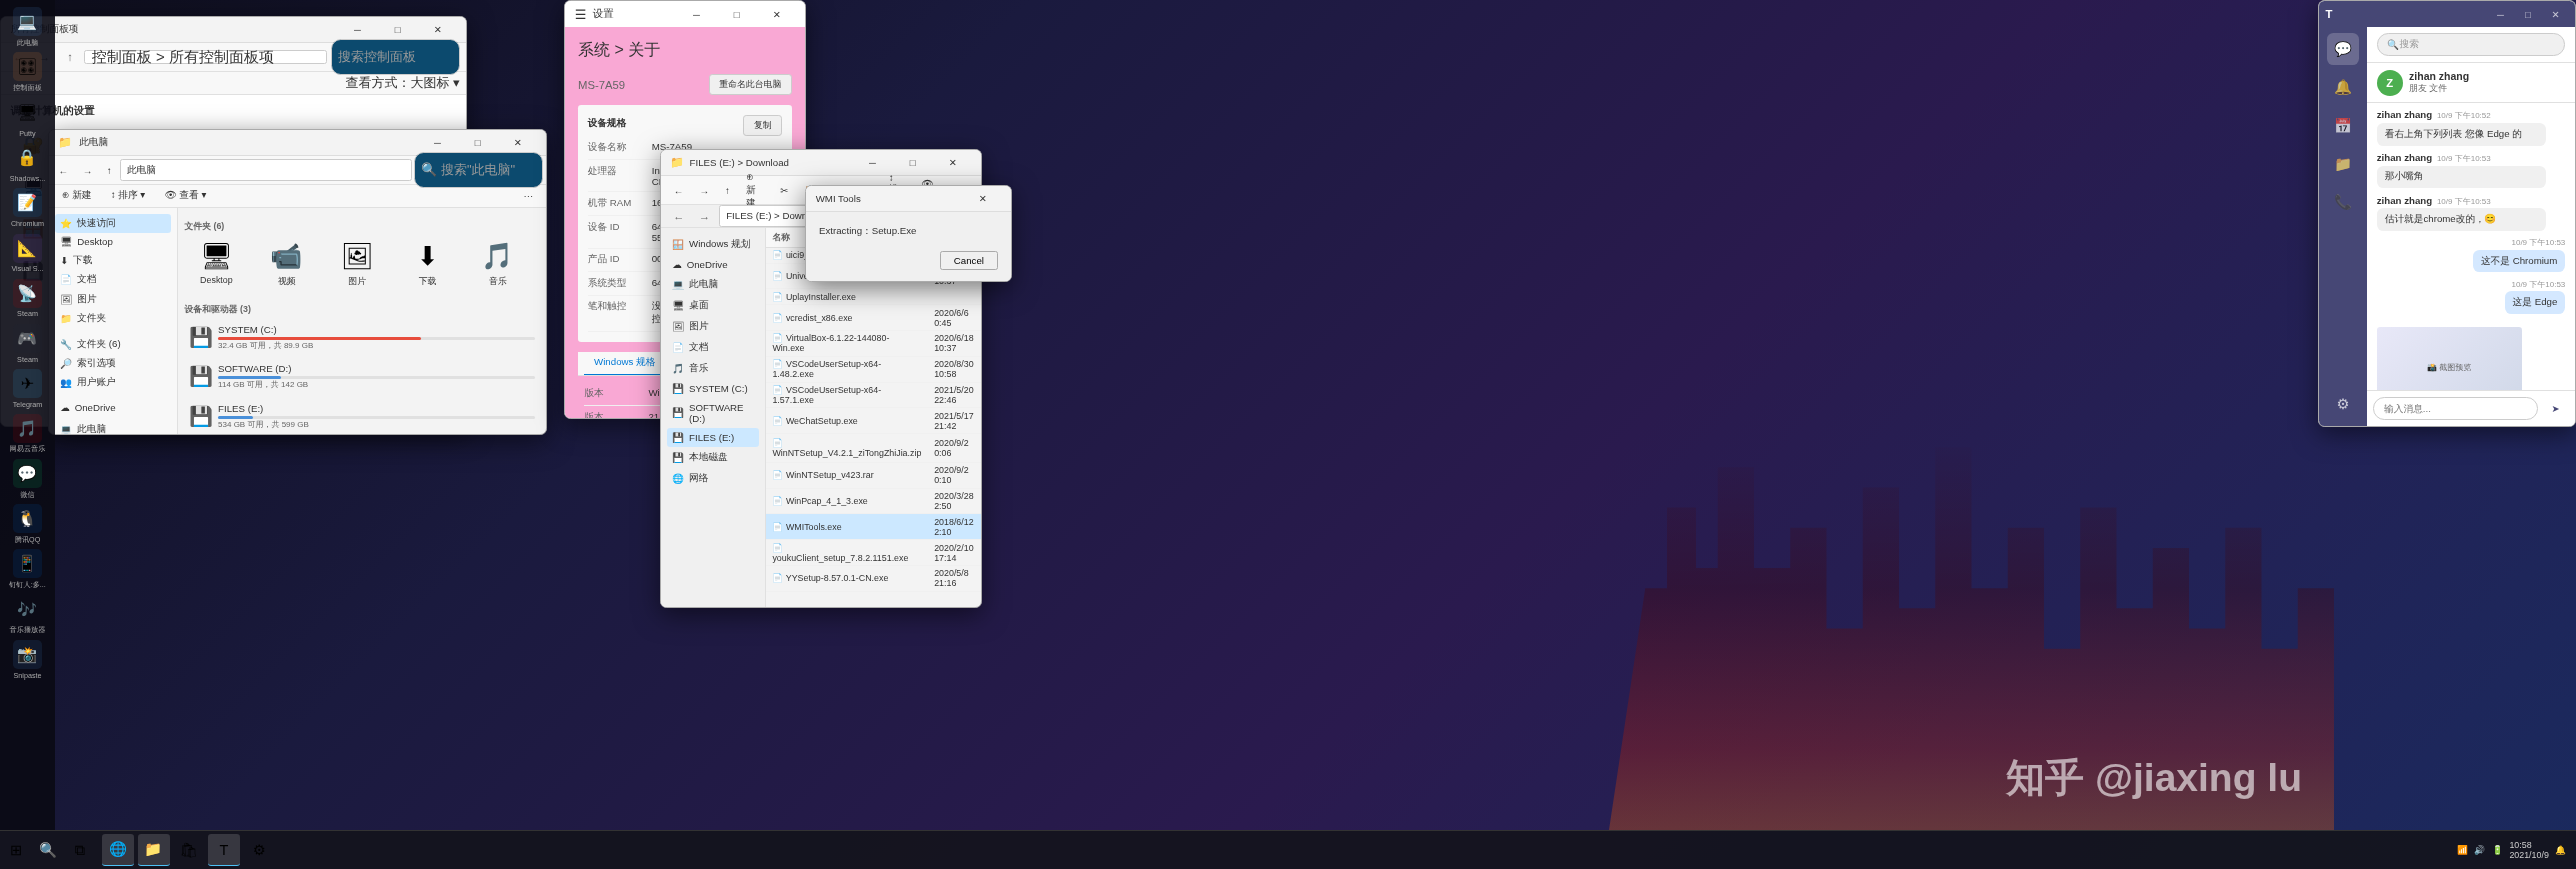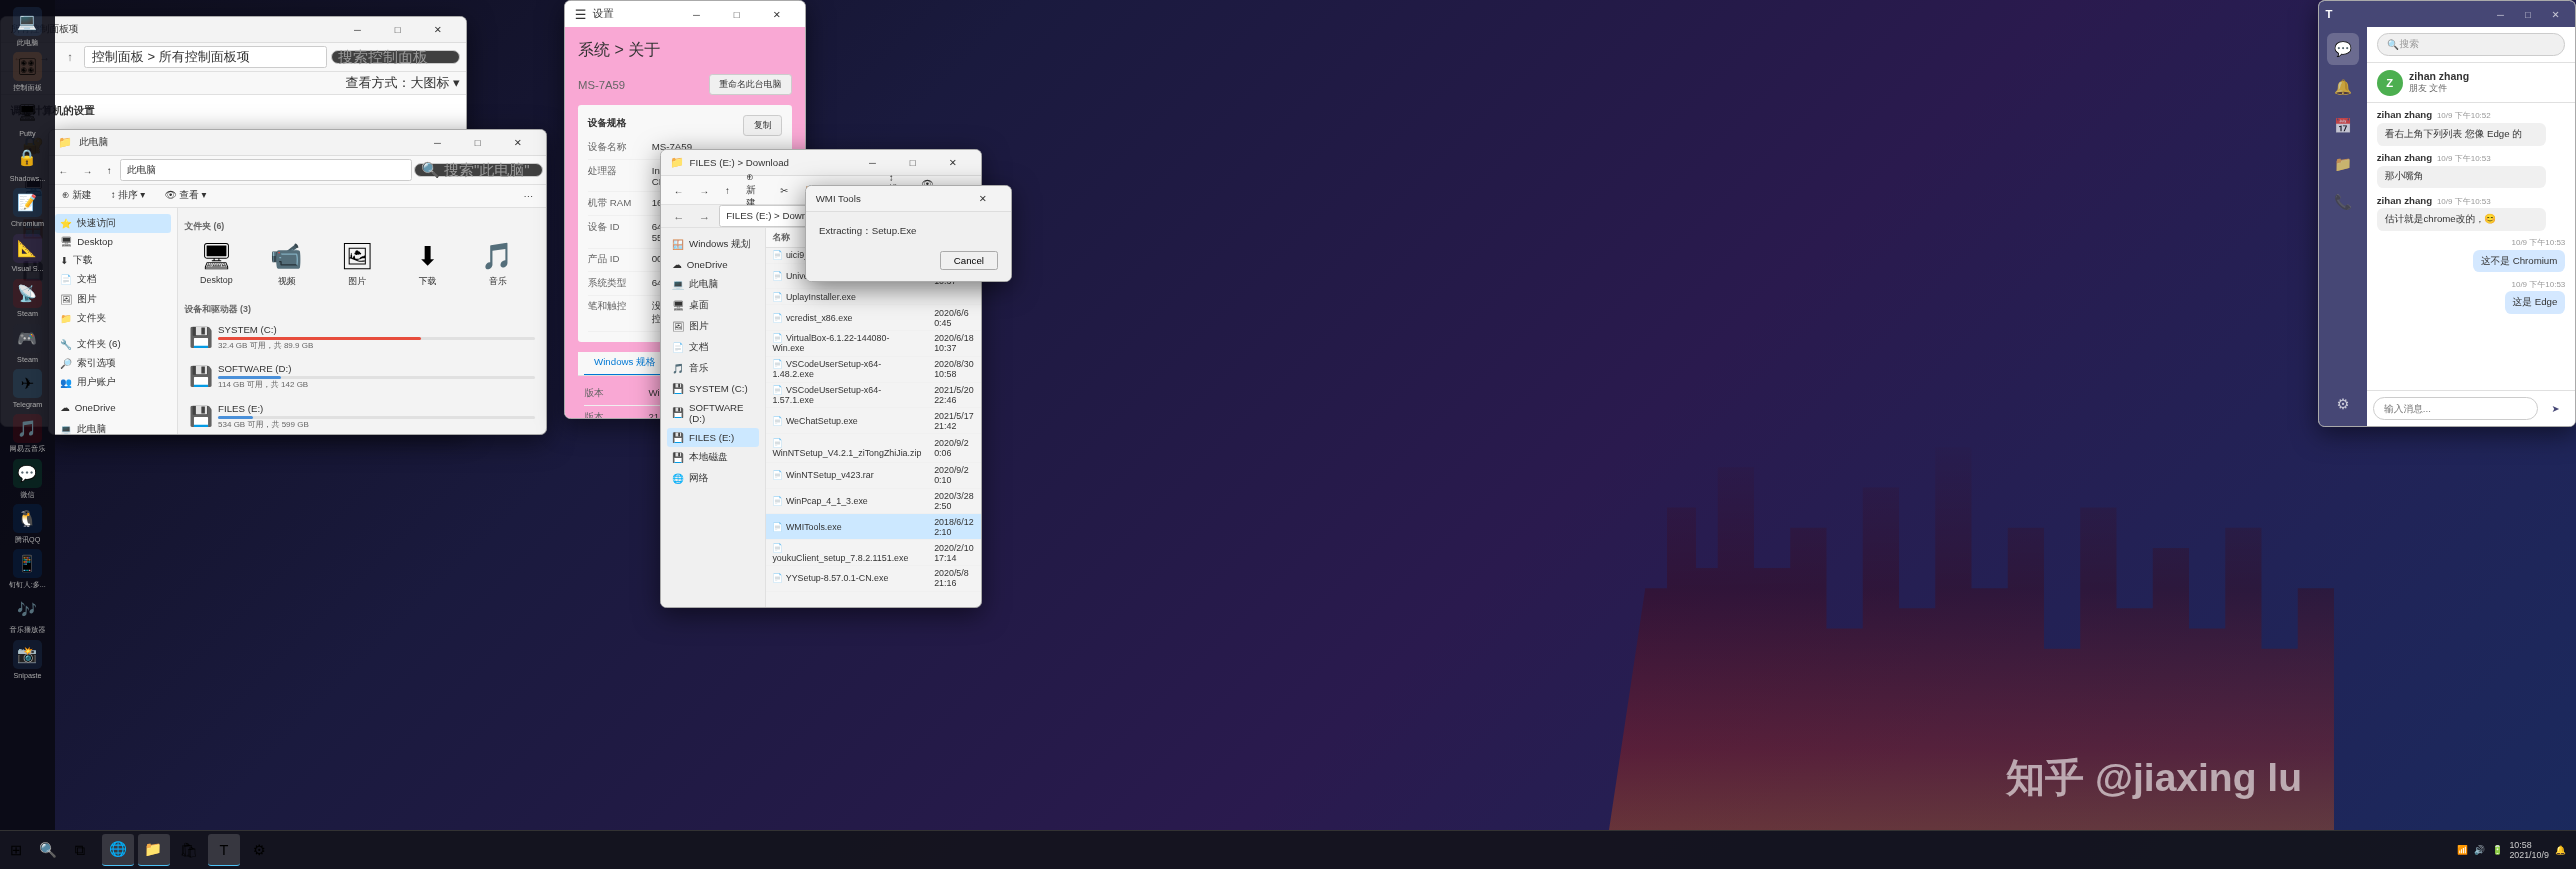--- a/index.html
+++ b/index.html
@@ -175,39 +175,39 @@
       align-items: center;
       justify-content: center;
       border-radius: 3.2px;
       font-size: 11.3px;
       color: #666;
       cursor: pointer;
     }
 
     .cp-address {
       flex: 1;
-      height: 22px;
+      height: 14px;
       border: 0.8px solid #ccc;
       border-radius: 2.4px;
       padding: 0 6.4px;
-      font-size: 13px;
+      font-size: 15px;
       background: #fff;
       display: flex;
       align-items: center;
       color: #333;
     }
 
     .cp-search {
       width: 129px;
-      height: 14px;
+      height: 36px;
       border: 0.8px solid #ccc;
       border-radius: 9.7px;
       padding: 0 6.4px;
-      font-size: 15px;
-      background: #404040;
+      font-size: 13px;
+      background: #0c4a6e;
       display: flex;
       align-items: center;
       color: #999;
     }
 
     .cp-content {
       padding: 9.7px;
       height: calc(100% - 55px - 29px);
       overflow-y: auto;
       background: #fff;
@@ -1503,20 +1503,27 @@
           <span class="chat-msg-time">10/9 下午10:53</span>
         </div>
         <div class="chat-msg-text right">这不是 Chromium</div>
       </div>
       <div class="chat-msg" style="align-items:flex-end">
         <div class="chat-msg-header" style="justify-content:flex-end">
           <span class="chat-msg-time">10/9 下午10:53</span>
         </div>
         <div class="chat-msg-text right">这是 Edge</div>
       </div>
+      <div style="margin-top:6.4px;">
+        <div class="screenshot-thumb">
+          <div class="screenshot-inner">
+            <span>📸 截图预览</span>
+          </div>
+        </div>
+      </div>
 
     </div>
     <div class="chat-input-area">
       <input class="chat-input" type="text" placeholder="输入消息..." style="">
       <div class="teams-win-btn" style="color:#464775;">➤</div>
     </div>
   </div>
 </div>
 
 <div class="watermark">知乎 @jiaxing lu</div>

